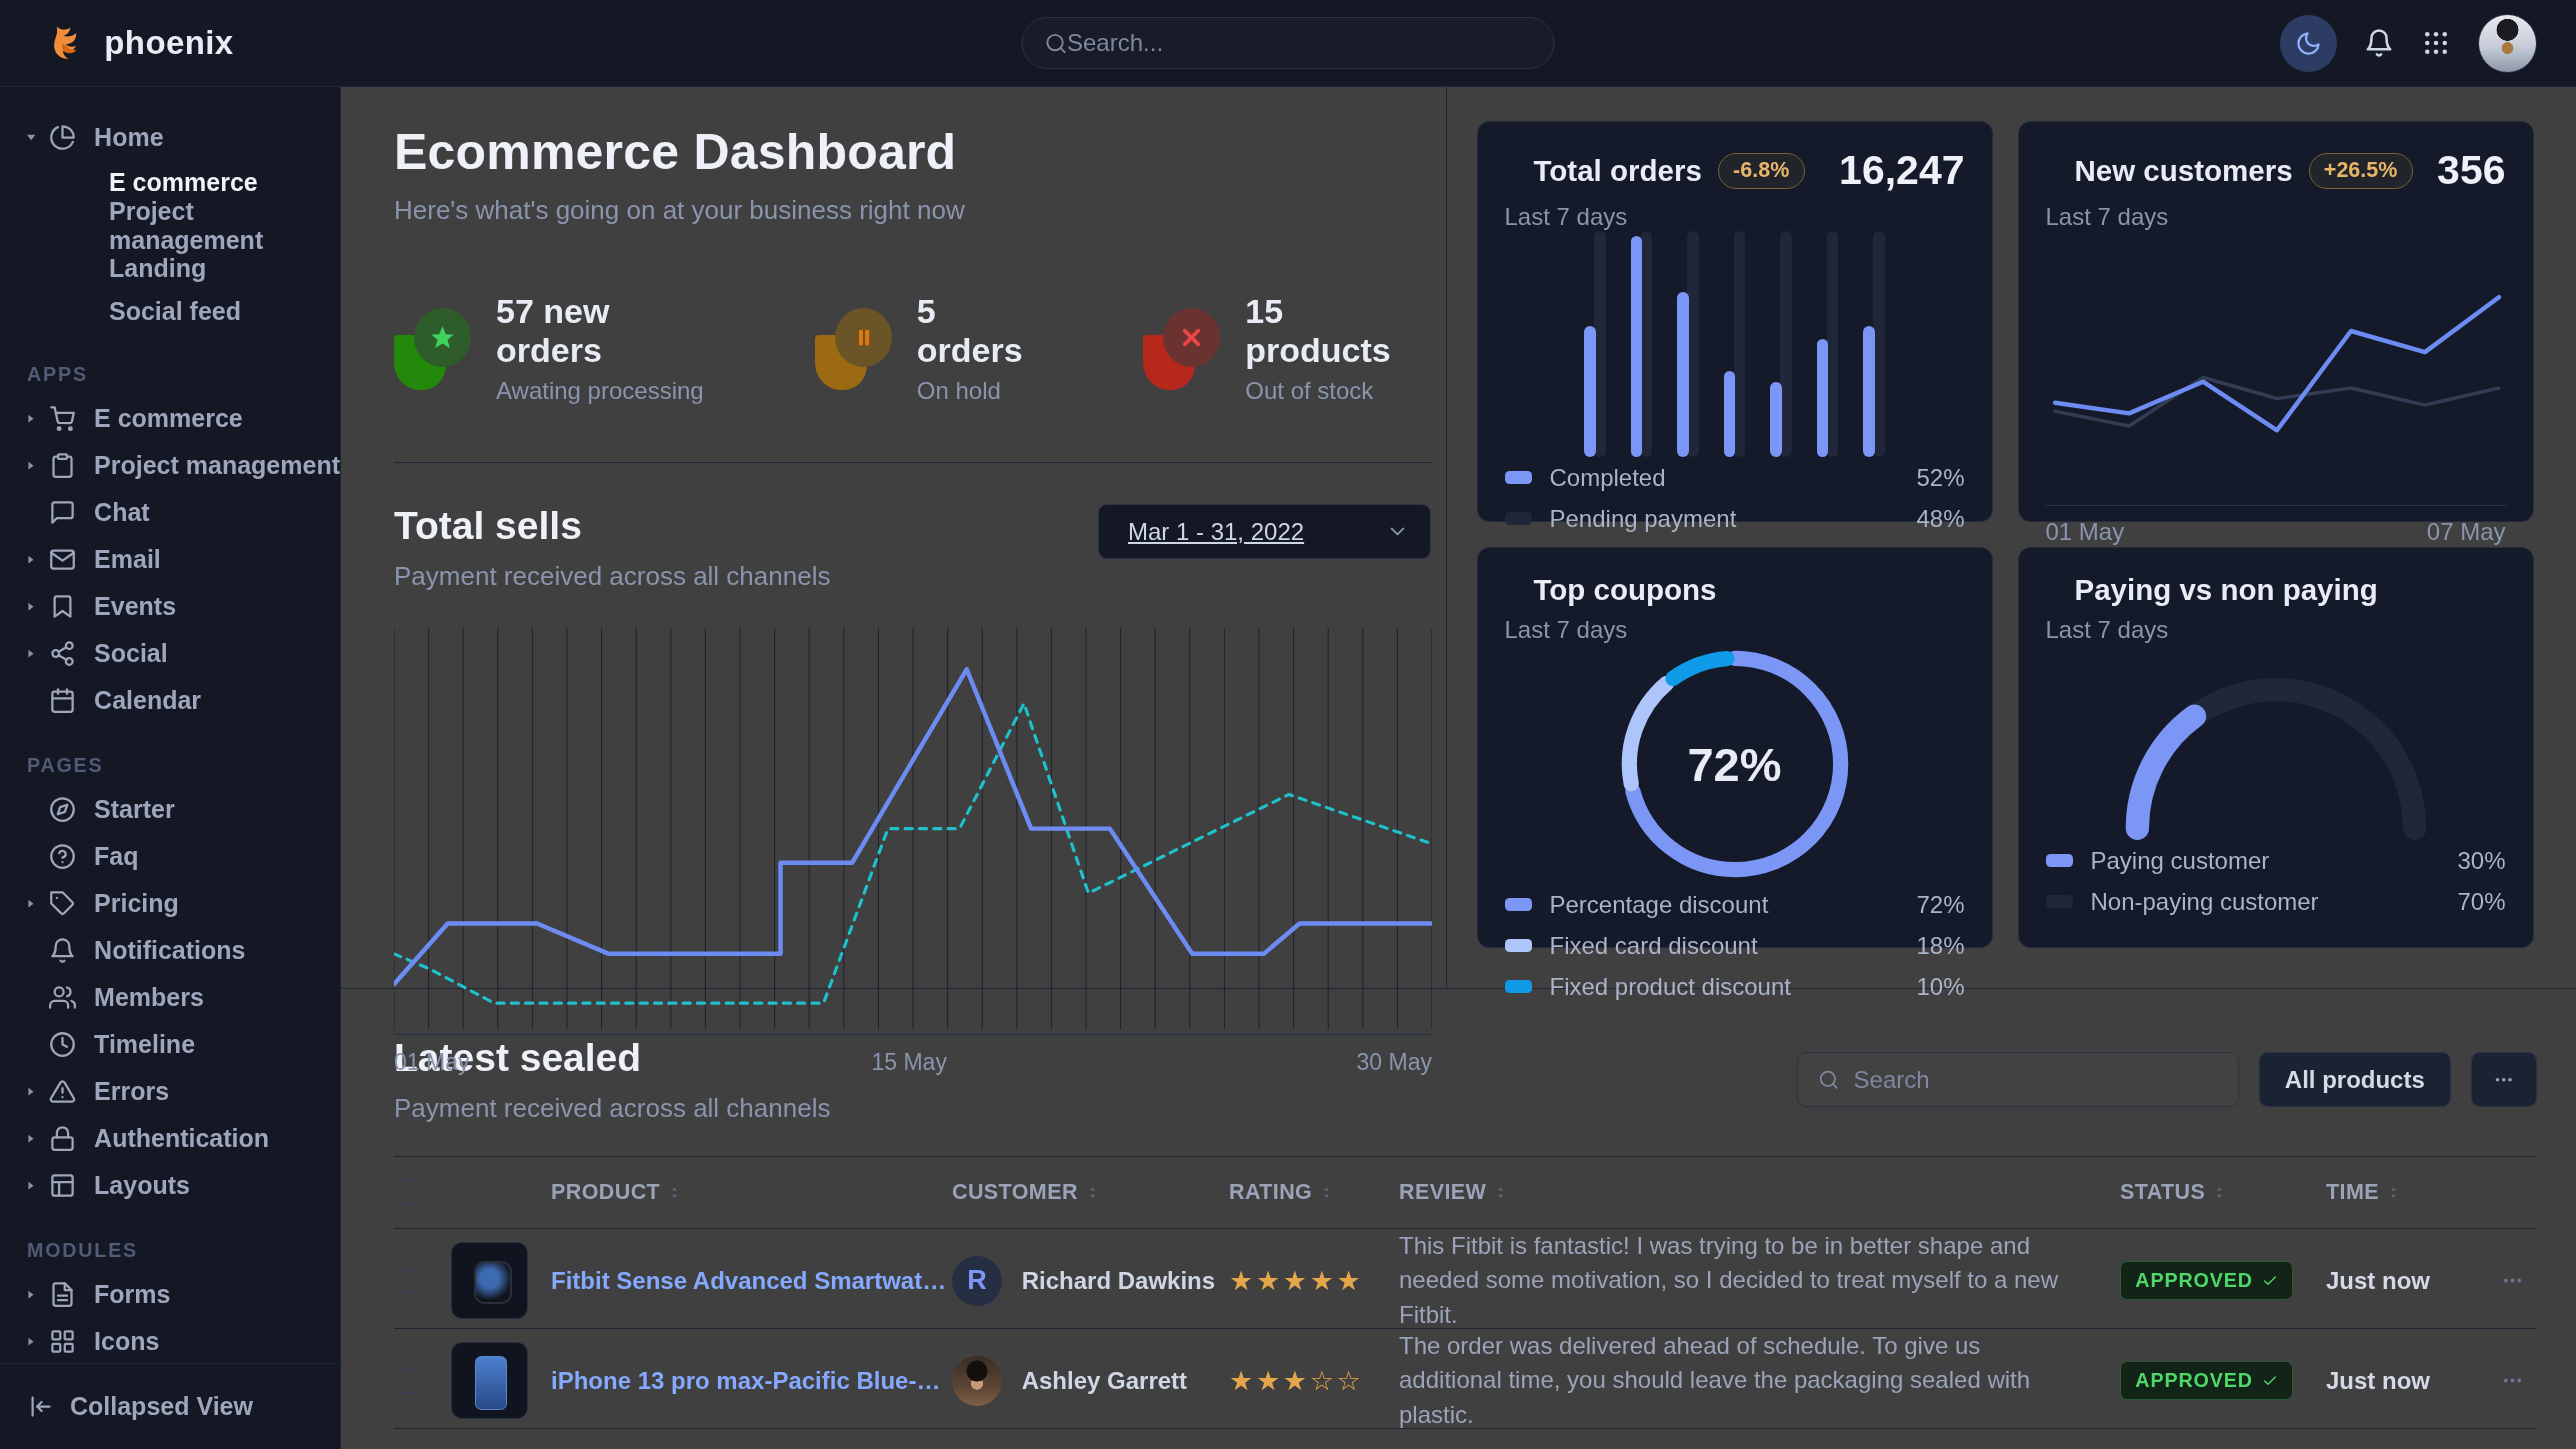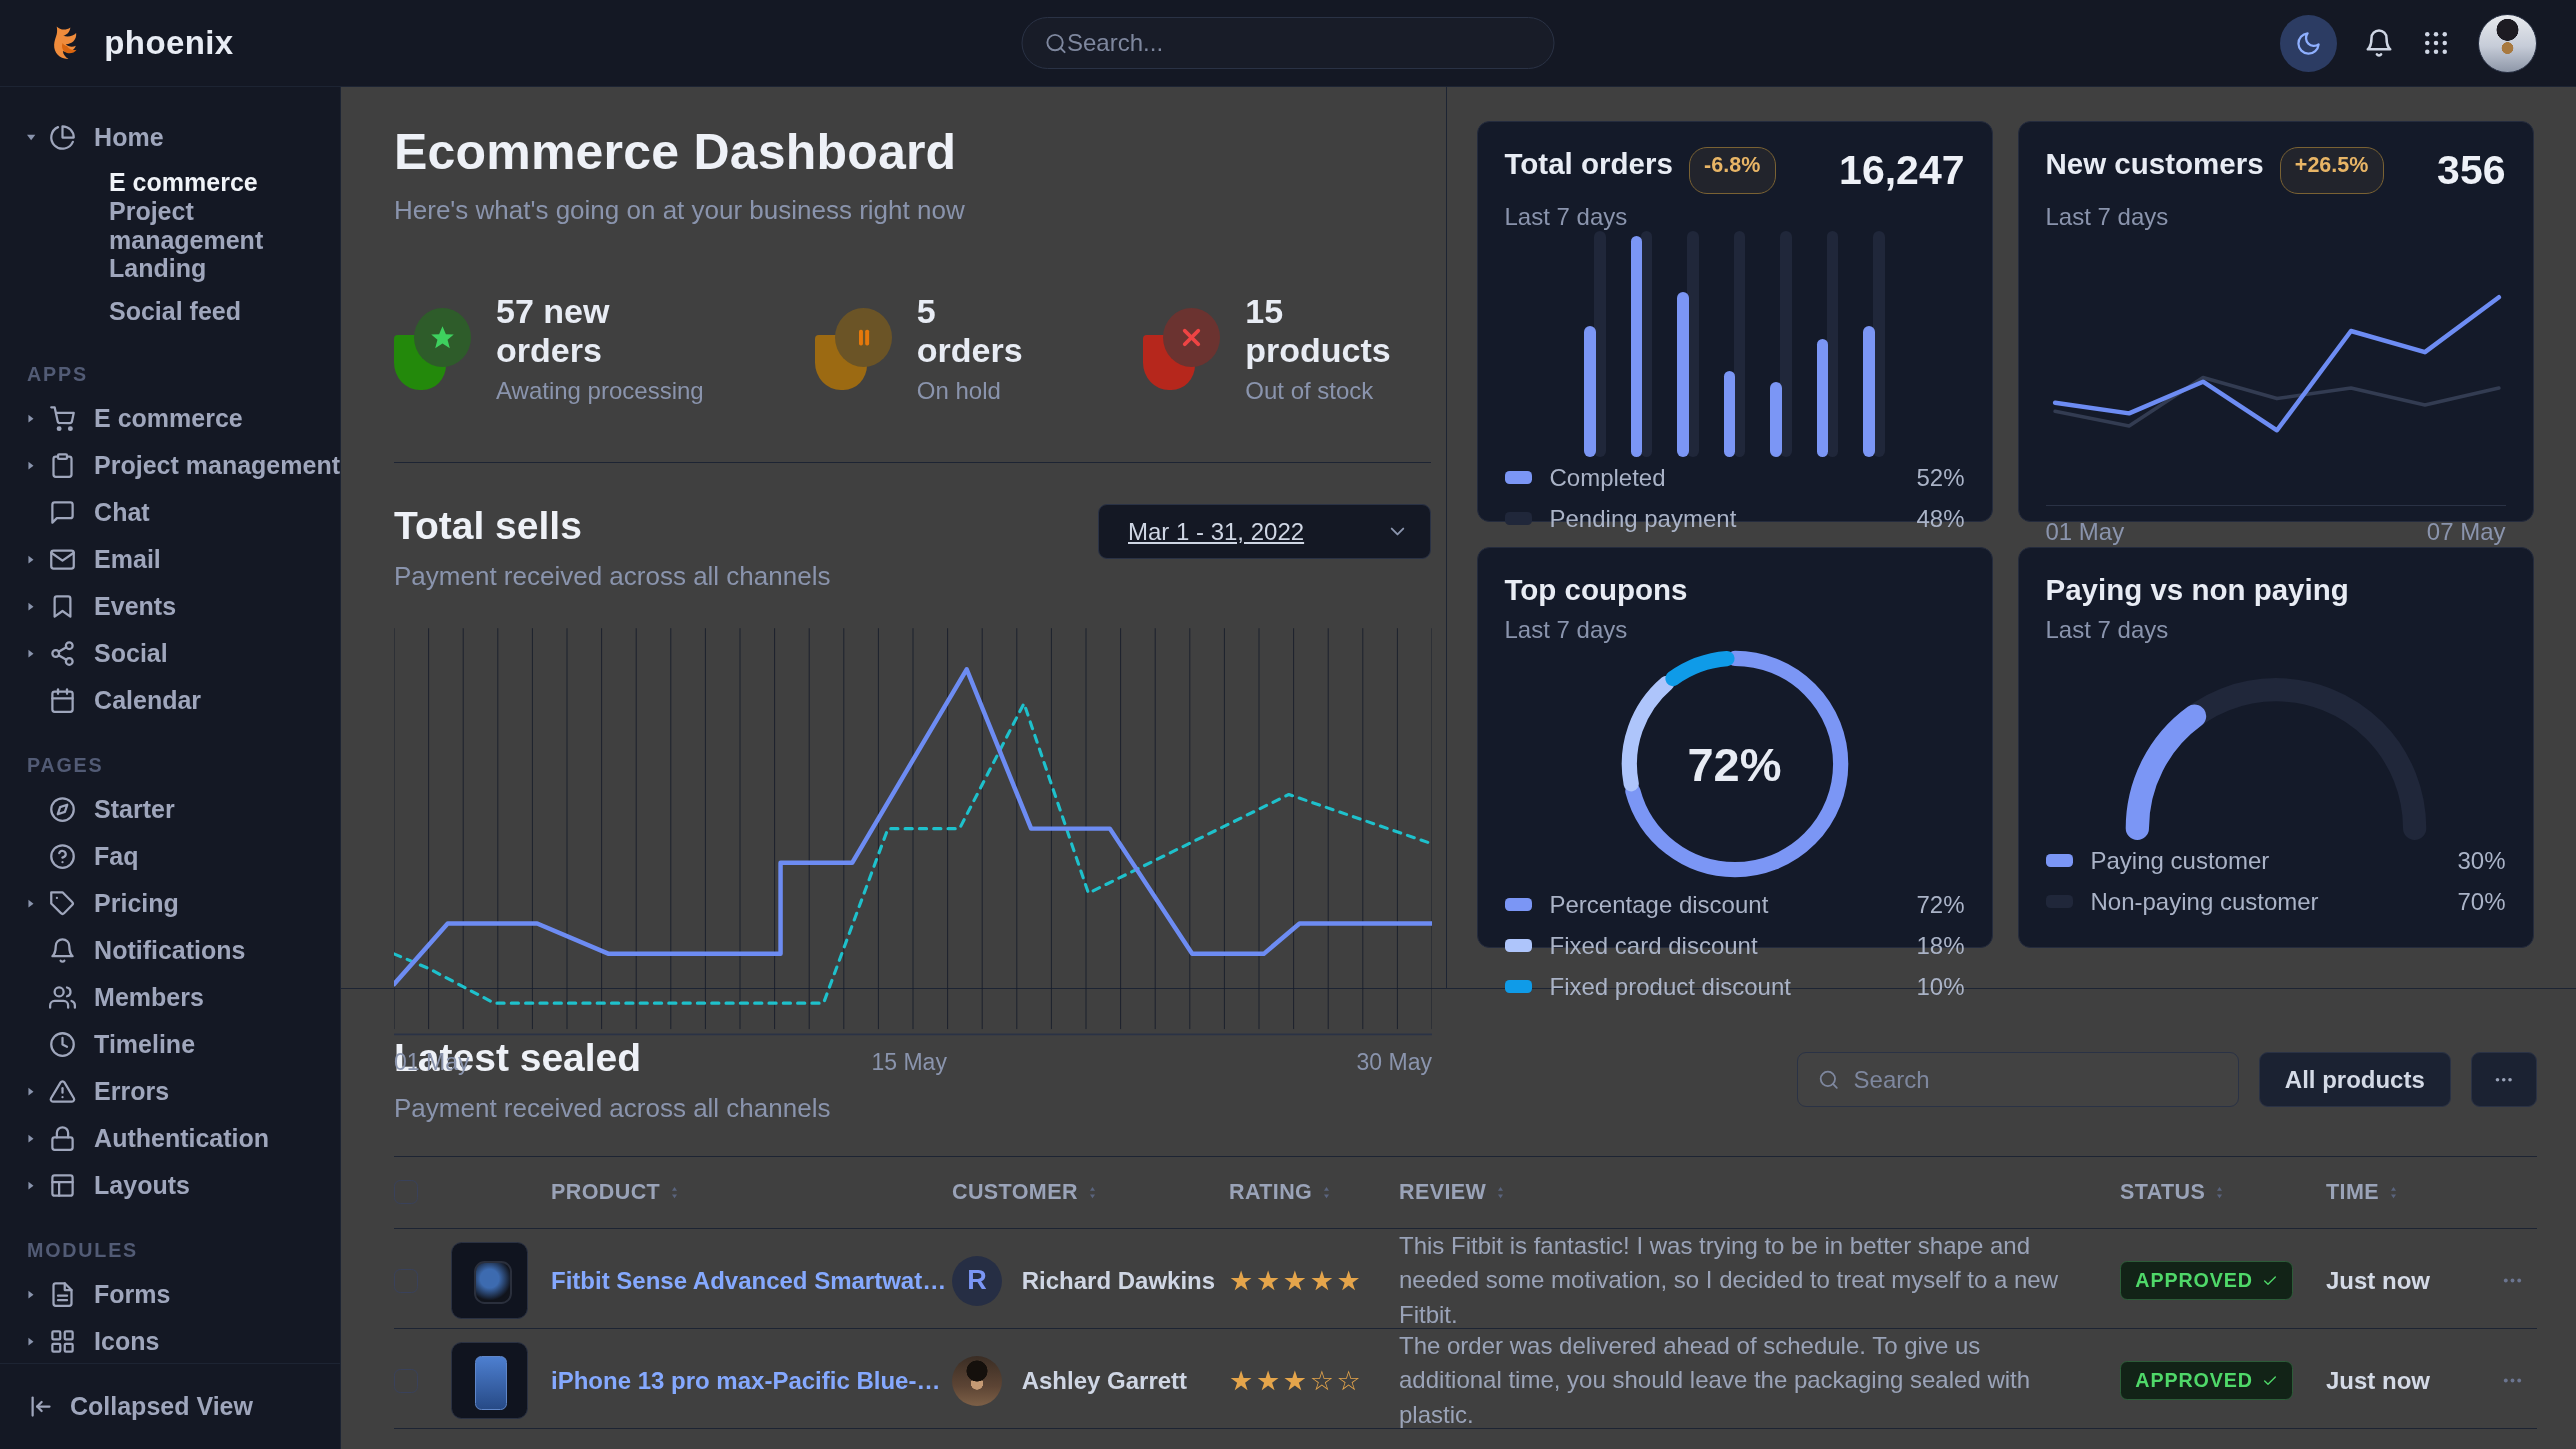--- a/index.html
+++ b/index.html
@@ -74,21 +74,21 @@
   .sells-chart { position:relative; margin-top:36px; width:1038px; }
   .axis-labels { position:relative; height:36px; margin-top:9px; font-size:23px; color:#8a94ad; }
   .axis-labels .l0 { position:absolute; left:0; }
   .axis-labels .l1 { position:absolute; left:46%; }
   .axis-labels .l2 { position:absolute; right:0; }
 
   
   .cards-grid { display:grid; grid-template-columns:516px 516px; grid-auto-rows:401px; gap:25px; }
   .card { background:#141a29; border:0.9px solid #242b3d; border-radius:12.5px; padding:25px 27px; display:flex;
           flex-direction:column; }
-  .card-head { display:flex; gap:16px; }
+  .card-head { display:flex; align-items:center; gap:16px;margin-left:29px; }
   .card-title { font-size:29.5px; font-weight:700; color:#e8ecf4; }
   .badge { font-size:21.5px; font-weight:700; color:#e8b566; border:0.9px solid #7a6233; background:rgba(230,165,78,.07);
            border-radius:18px; padding:4.5px 14.3px; }
   .card-value { margin-left:auto; font-size:41px; font-weight:700; color:#eef1f7; }
   .card-cap { margin-top:9px; font-size:24px; color:#8a94ad; }
   .legend { margin-top:auto; }
   .legend-row { display:flex; align-items:center; height:41px; }
   .sw { width:27px; height:13.4px; border-radius:4.5px; margin-right:18px; }
   .legend-lbl { font-size:24px; color:#aab3c7; }
   .legend-val { margin-left:auto; font-size:24px; color:#aab3c7; }

